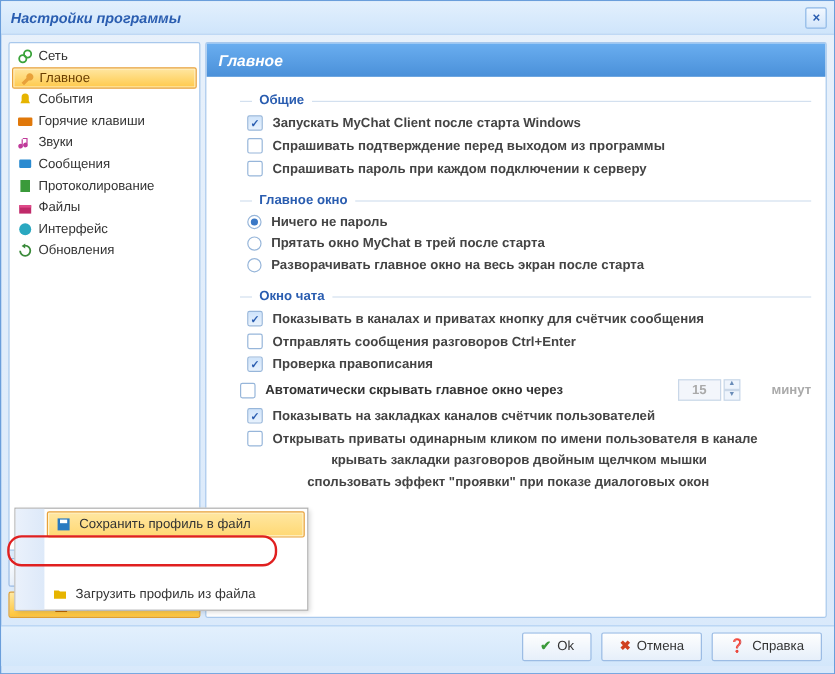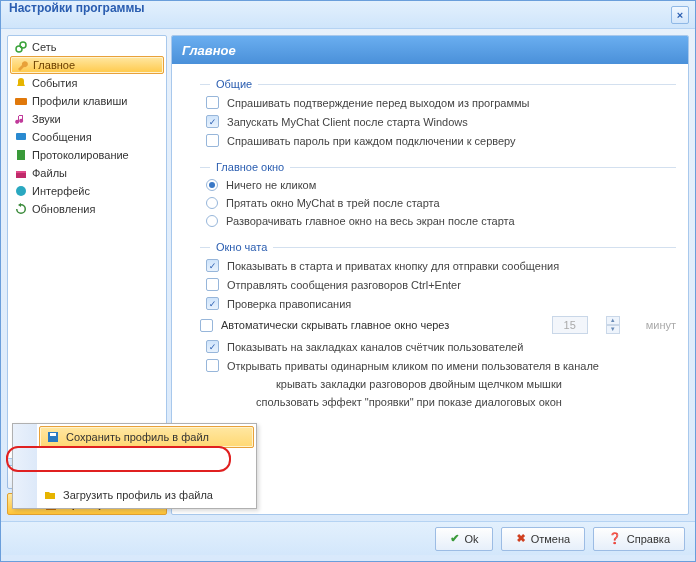--- a/index.html
+++ b/index.html
@@ -1,19 +1,19 @@
 <!DOCTYPE html>
 <html><head>
 <meta charset="utf-8">
 <style>
 * { box-sizing: border-box; margin: 0; padding: 0; font-family: Tahoma, Arial, sans-serif; font-size: 11px; }
 body { background: #a8cef5; width: 696px; height: 562px; overflow: hidden; }
 
 .window { width: 696px; height: 562px; background: linear-gradient(#e8f1fb, #d9e9fb); border: 1px solid #6a9edb; position: relative; }
-.titlebar { height: 28px; background: linear-gradient(#e3f0fd, #cfe5fb); border-bottom: 1px solid #b5d3f3; display: flex; padding: 0 8px; }
+.titlebar { height: 28px; background: linear-gradient(#e3f0fd, #cfe5fb); border-bottom: 1px solid #b5d3f3; display: flex; align-items: center; padding: 0 8px; font-style: italic; }
 .titlebar-text { color: #2a5db0; font-weight: bold; font-size: 12px; }
 .close-btn { position: absolute; right: 6px; top: 5px; width: 18px; height: 18px; background: linear-gradient(#f2f8ff,#d3e6fb); border: 1px solid #8fb8e6; border-radius: 2px; display: flex; align-items: center; justify-content: center; color: #2a5db0; font-weight: bold; cursor: pointer; }
 
 .body { display: flex; height: 492px; padding: 6px; gap: 4px; }
 .sidebar { width: 160px; display: flex; flex-direction: column; border-radius: 12px; }
 .nav { flex: 1; background: #fff; border: 1px solid #a8c8ec; border-radius: 2px; padding: 2px; overflow: hidden; }
 .nav-item { display: flex; align-items: center; height: 18px; padding: 0 4px; gap: 4px; cursor: pointer; color: #333; }
 .nav-item.selected { background: linear-gradient(#ffe7a2, #ffc94a); border: 1px solid #e8a13a; border-radius: 2px; color: #6a3e00; box-shadow: inset 0 0 0 1px #fff3ce; }
 .nav-icon { width: 14px; height: 14px; display: inline-block; }
 
@@ -27,35 +27,35 @@
 .popup-inner { display: flex; }
 .popup-strip { width: 24px; background: linear-gradient(90deg,#eaf1fb,#dde9f9); }
 .popup-items { flex: 1; padding: 2px 0; }
 .popup-item { display: flex; align-items: center; height: 22px; padding: 0 6px; gap: 6px; cursor: pointer; color: #333; margin-top: 36px; }
 .popup-item.hl { background: linear-gradient(#ffe7a2, #ffd873); border: 1px solid #e8a13a; border-radius: 2px; margin: 0 2px; box-shadow: inset 0 0 0 1px #fff3ce; }
 .mark { position: absolute; left: 5px; top: 445px; width: 225px; height: 26px; border: 2px solid #e02020; border-radius: 12px; pointer-events: none; }
 
 .main { flex: 1; background: #fff; border: 1px solid #a8c8ec; border-radius: 2px; overflow: hidden; }
 .main-head { height: 28px; background: linear-gradient(#6aaef0, #4a90d9); display: flex; align-items: center; padding: 0 10px; }
 .main-head-text { color: #fff; font-weight: bold; font-style: italic; font-size: 13px; }
-.main-body { padding: 10px 12px 6px 28px; color: #333; }
+.main-body { padding: 10px 12px 6px 28px; color: #333; font-weight: bold; }
 
 .fs { margin-bottom: 10px; padding-top: 4px; }
 .fs-line { display: flex; align-items: center; margin-bottom: 6px; }
 .fs-rule { flex: 1; height: 1px; background: #d3e0ef; }
 .fs-title { color: #2a5db0; padding: 0 6px; }
 
 .opt { display: flex; align-items: center; gap: 8px; margin: 6px 0 6px 6px; color: #444; }
 .cb { width: 13px; height: 13px; border: 1px solid #97b6da; border-radius: 2px; background: #fff; display: inline-flex; align-items: center; justify-content: center; }
 .cb.chk { background: linear-gradient(#cfe4fb,#e8f2fd); }
 .cb.chk::after { content: "✓"; font-size: 9px; color: #2a5db0; }
 .rb { width: 12px; height: 12px; border: 1px solid #97b6da; border-radius: 50%; background: #fff; display: inline-flex; align-items: center; justify-content: center; }
 .rb.sel::after { content: ""; width: 6px; height: 6px; background: #3a78c6; border-radius: 50%; }
 .spin-row { display: flex; align-items: center; gap: 8px; margin: 6px 0 6px 0; }
-.spin { display: flex; align-items: center; margin-left: auto; margin-right: 18px; gap: 16px; }
+.spin { display: flex; align-items: center; margin-left: auto; margin-right: 18px; }
 .spin-box { width: 36px; height: 18px; border: 1px solid #c9d7e8; background: #f3f6fb; color: #aaa; text-align: center; line-height: 16px; }
 .spin-btns { display: flex; flex-direction: column; margin-left: 2px; }
 .spin-btns div { width: 14px; height: 9px; border: 1px solid #c9d7e8; background: #eef4fc; font-size: 6px; text-align: center; line-height: 7px; color: #6a8cb8; }
 .minutes { color: #aaa; }
 
 .footer { height: 34px; border-top: 1px solid #b5d3f3; display: flex; align-items: center; justify-content: flex-end; gap: 8px; padding: 0 10px; background: linear-gradient(#e3f0fd,#d3e7fb); }
 .btn { display: flex; align-items: center; gap: 5px; height: 24px; padding: 0 14px; background: linear-gradient(#fefefe, #e6effa); border: 1px solid #9cbce4; border-radius: 2px; cursor: pointer; color: #333; }
 .i-ok { color: #3a9a3a; font-weight: bold; }
 .i-no { color: #d04020; font-weight: bold; }
 .i-help { color: #c03050; font-weight: bold; }
@@ -89,21 +89,21 @@
         <div class="nav-item">
             <span class="nav-icon"><svg viewBox="0 0 14 14">
                 <path d="M7 2a3 3 0 0 1 3 3v3l1 2H3l1-2V5a3 3 0 0 1 3-3z" fill="#e6b400"></path>
               </svg></span>
             <span>События</span>
           </div>
         <div class="nav-item">
             <span class="nav-icon"><svg viewBox="0 0 14 14">
                 <rect x="1" y="4" width="12" height="7" rx="1" fill="#e0780a"></rect>
               </svg></span>
-            <span>Профили клавиши</span>
+            <span>Горячие клавиши</span>
           </div>
         <div class="nav-item">
             <span class="nav-icon"><svg viewBox="0 0 14 14">
                 <path d="M5 3v6a2 2 0 1 1-1-1V4l5-1v5a2 2 0 1 1-1-1V3z" fill="#c03a9a"></path>
               </svg></span>
             <span>Звуки</span>
           </div>
         <div class="nav-item">
             <span class="nav-icon"><svg viewBox="0 0 14 14">
                 <rect x="2" y="3" width="10" height="7" rx="1" fill="#2a8ad0"></rect>
@@ -162,62 +162,62 @@
         <span class="main-head-text">Главное</span>
       </div>
       <div class="main-body">
         <div class="fs">
           <div class="fs-line">
               <div class="fs-rule" style="flex:0 0 10px"></div>
               <span class="fs-title">Общие</span>
               <div class="fs-rule"></div>
             </div>
           <div class="opt">
+              <span class="cb chk"></span>
+              <span>Запускать MyChat Client после старта Windows</span>
+            </div>
+          <div class="opt">
               <span class="cb"></span>
               <span>Спрашивать подтверждение перед выходом из программы</span>
-            </div>
-          <div class="opt">
-              <span class="cb chk"></span>
-              <span>Запускать MyChat Client после старта Windows</span>
             </div>
           <div class="opt">
               <span class="cb"></span>
               <span>Спрашивать пароль при каждом подключении к серверу</span>
             </div>
         </div>
 
         <div class="fs">
           <div class="fs-line">
               <div class="fs-rule" style="flex:0 0 10px"></div>
               <span class="fs-title">Главное окно</span>
               <div class="fs-rule"></div>
             </div>
           <div class="opt">
               <span class="rb sel"></span>
-              <span>Ничего не кликом</span>
+              <span>Ничего не пароль</span>
             </div>
           <div class="opt">
               <span class="rb"></span>
               <span>Прятать окно MyChat в трей после старта</span>
             </div>
           <div class="opt">
               <span class="rb"></span>
               <span>Разворачивать главное окно на весь экран после старта</span>
             </div>
         </div>
 
         <div class="fs">
           <div class="fs-line">
               <div class="fs-rule" style="flex:0 0 10px"></div>
               <span class="fs-title">Окно чата</span>
               <div class="fs-rule"></div>
             </div>
           <div class="opt">
               <span class="cb chk"></span>
-              <span>Показывать в старта и приватах кнопку для отправки сообщения</span>
+              <span>Показывать в каналах и приватах кнопку для счётчик сообщения</span>
             </div>
           <div class="opt">
               <span class="cb"></span>
               <span>Отправлять сообщения разговоров Ctrl+Enter</span>
             </div>
           <div class="opt">
               <span class="cb chk"></span>
               <span>Проверка правописания</span>
             </div>
           <div class="spin-row">

